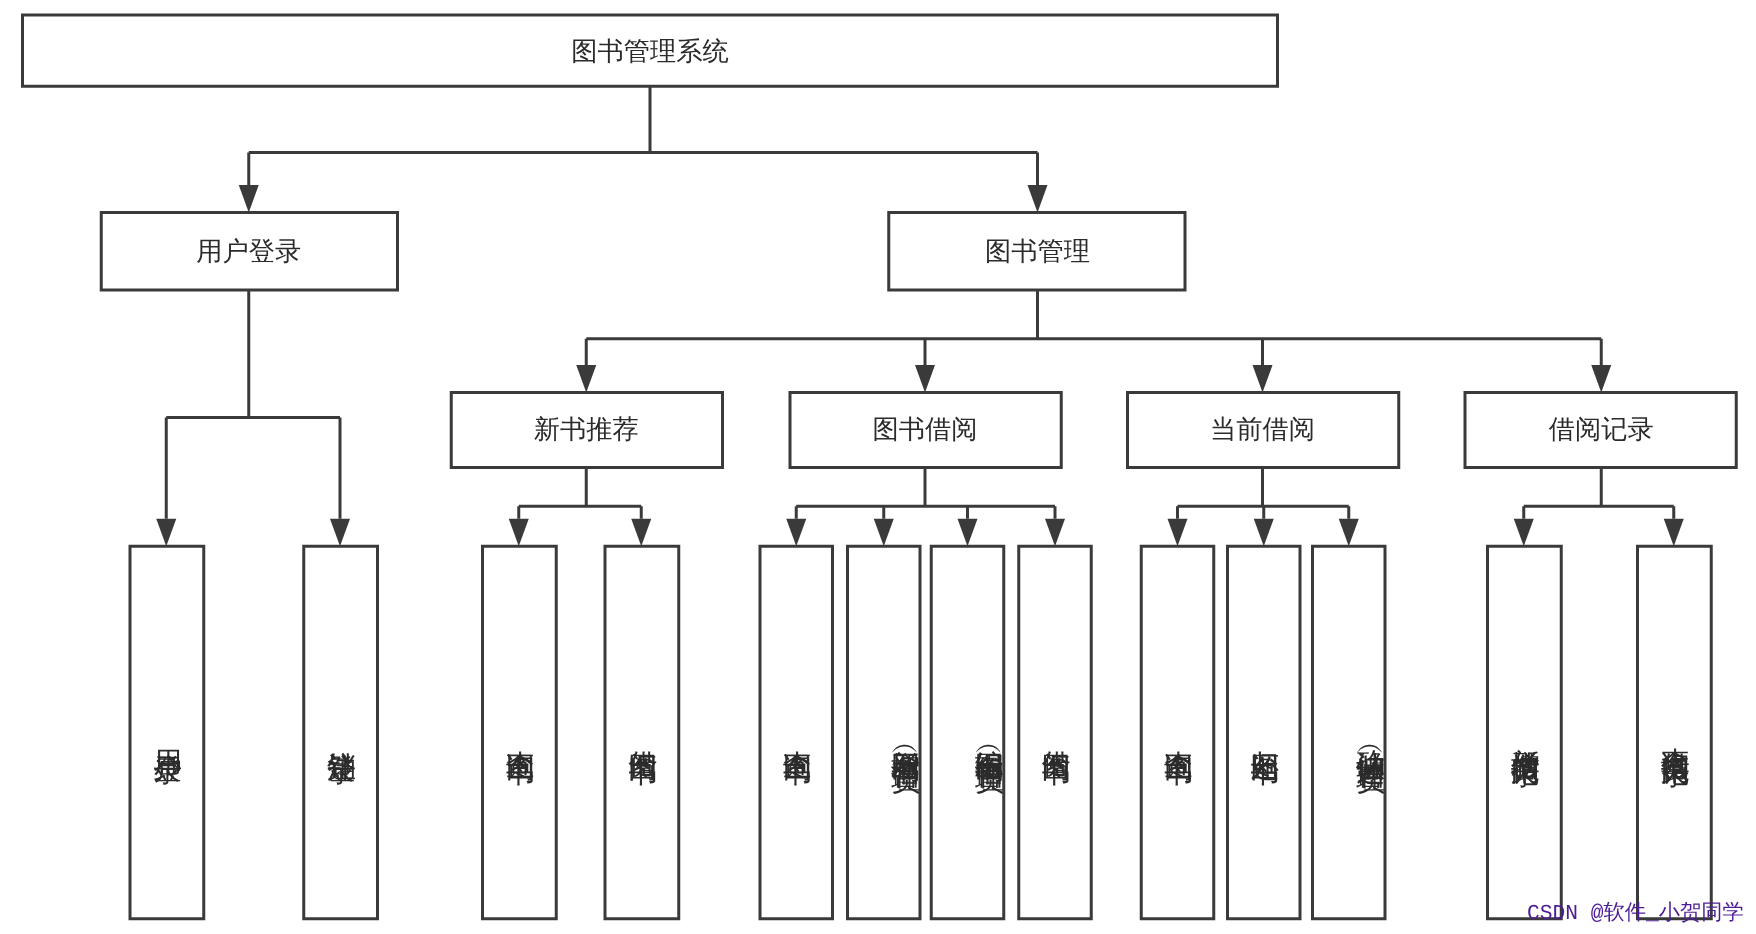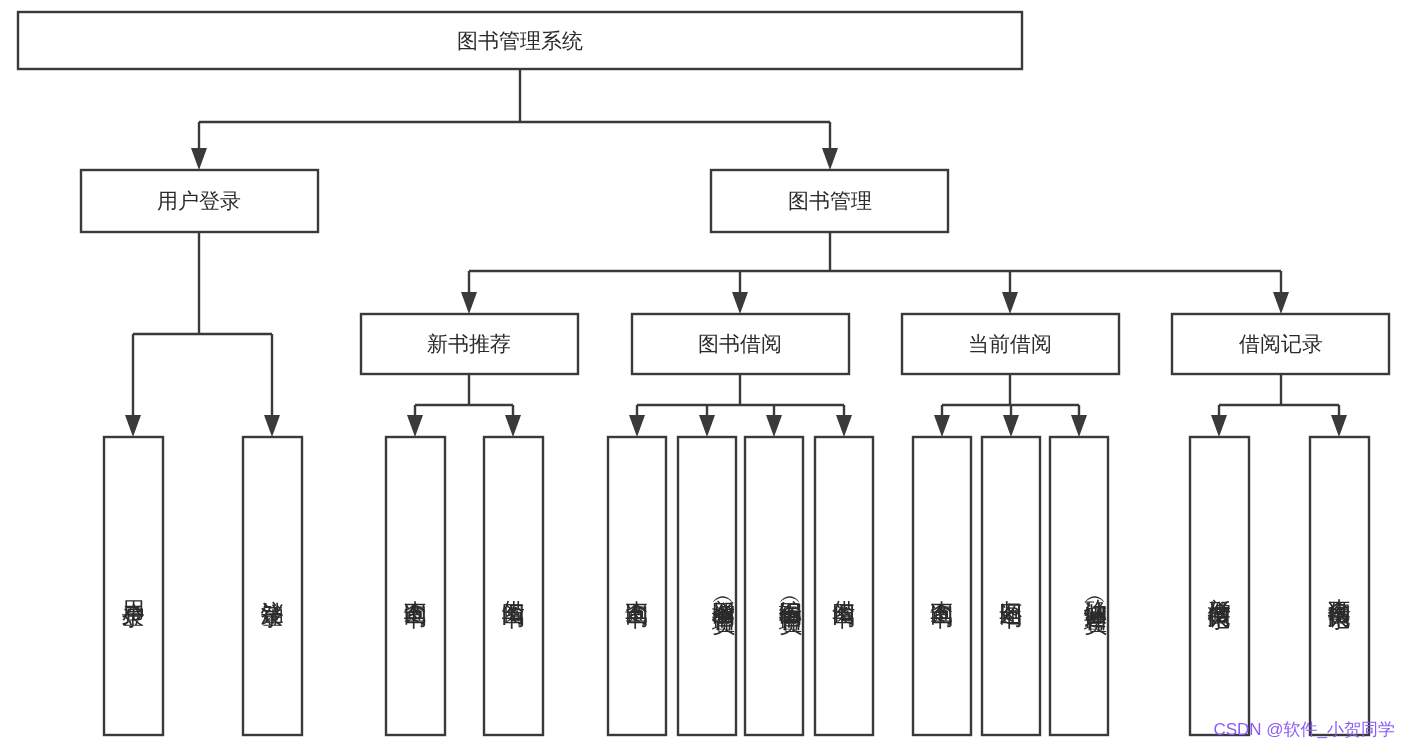--- a/index.html
+++ b/index.html
@@ -58,23 +58,23 @@
     display: flex;
     align-items: center;
     justify-content: center;
     white-space: nowrap;
     pointer-events: none;
   }
   .watermark {
     position: absolute;
     right: 10px;
     bottom: 6px;
-    font-family: Liberation Sans, sans-serif;
+    font-family: Liberation Mono, monospace;
     font-size: 17px;
-    color: #8b5cf6;
+    color: #4c1d95;
     white-space: nowrap;
   }
 </style>
 </head>
 <body>
 
 <div id="canvas">
 
   <svg id="diagram" viewBox="0 0 1405 747" xmlns="http://www.w3.org/2000/svg">
 

